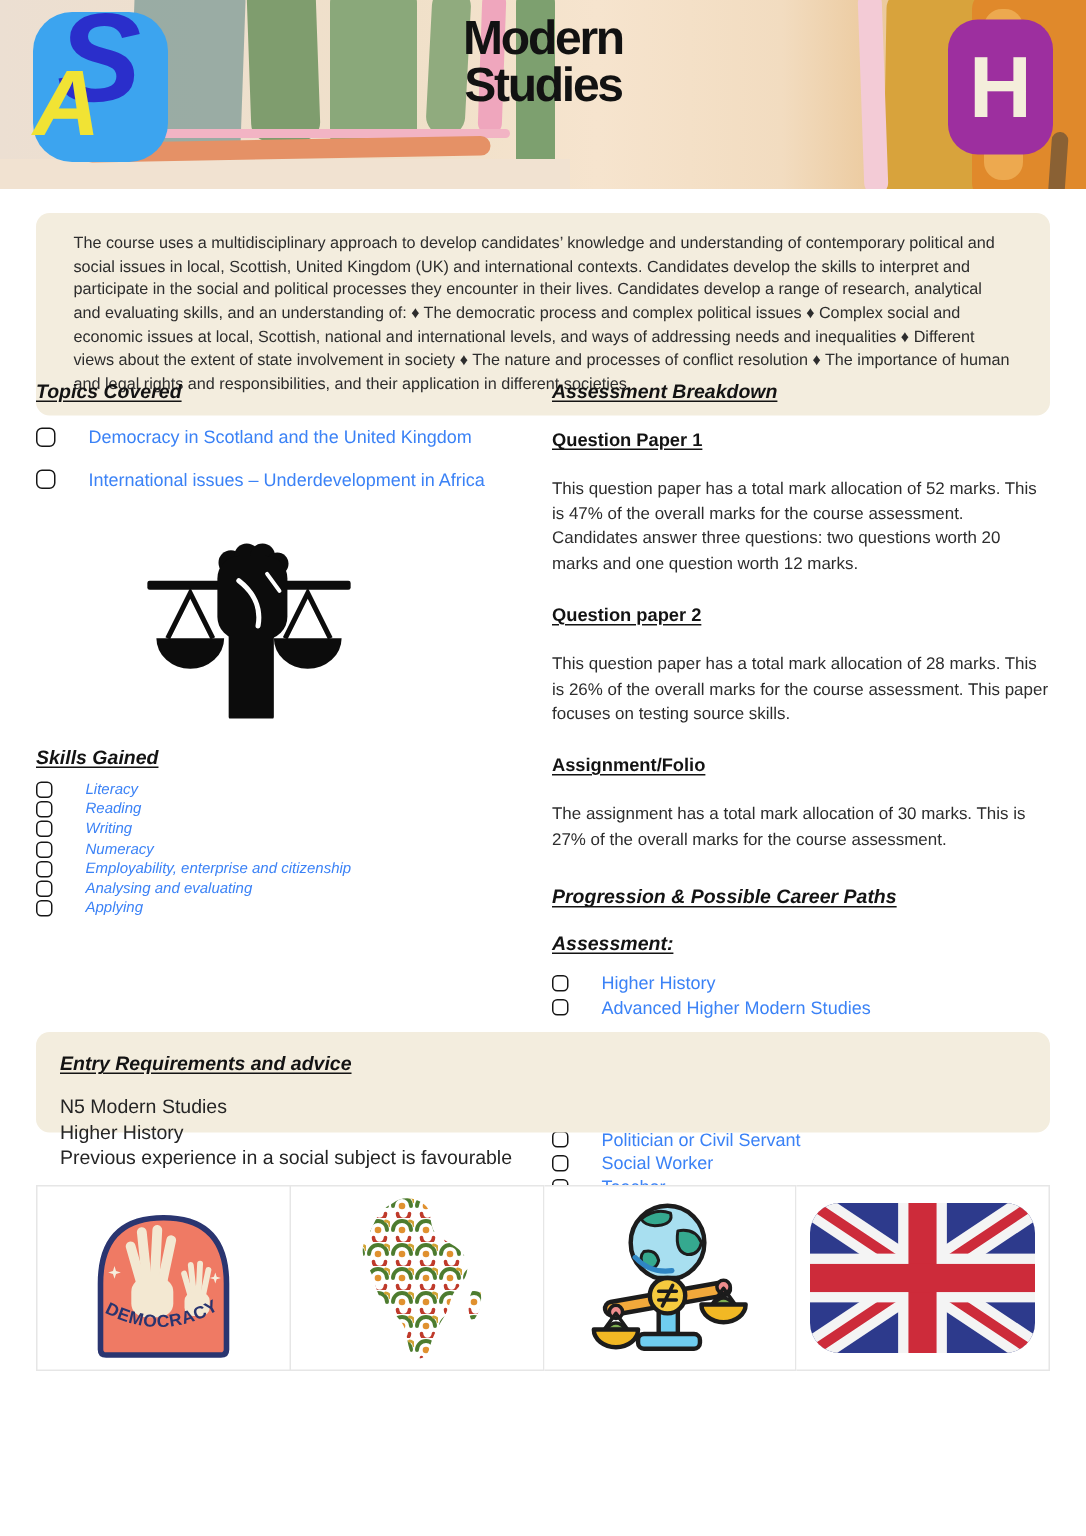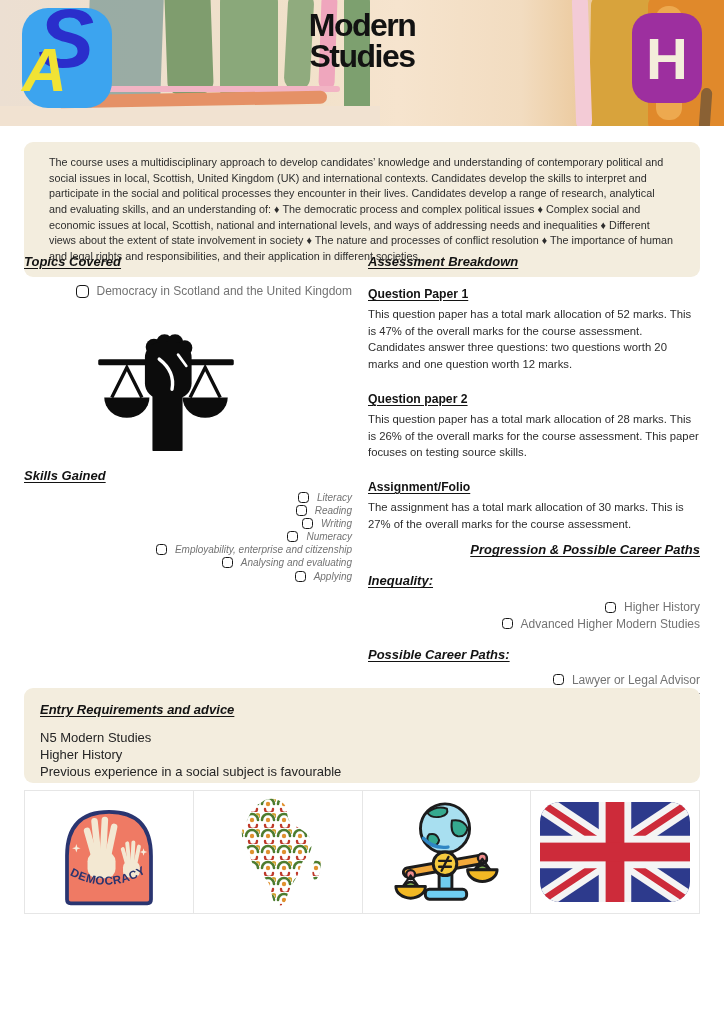--- a/index.html
+++ b/index.html
@@ -44,46 +44,46 @@
 
   
   .columns { position:absolute; left:24px; right:24px; top:252px; display:flex; gap:16px; }
   .col-left { width:328px; flex:none; }
   .col-right { flex:1; }
 
   .h-italic { font-size:13px; font-weight:800; font-style:italic; text-decoration:underline;
               text-underline-offset:2px; color:#131313; }
   .h-bold { font-size:12.2px; font-weight:800; text-decoration:underline; text-underline-offset:2px; color:#131313; }
 
-  .check-item { display:flex; align-items:center; gap:8px; font-size:12px; color:#737373;justify-content:flex-end; }
+  .check-item { display:flex; align-items:center; gap:22px; font-size:12px; color:#3b82f6; }
   .cb { flex:none; width:13px; height:13px; border:1.8px solid #161616; border-radius:4px; background:transparent; }
   .cb.small { width:11px; height:11px; border-width:1.7px; border-radius:3.5px; }
 
   .topics-list { margin-top:14px; }
   .topics-list .check-item { margin-bottom:14.5px; }
 
   .justice-icon { margin:10px 0 0 58px; width:168px; height:128px; }
 
   .skills-head { display:block; margin-top:13px; }
   .skills-list { margin-top:9px; }
   .skills-list .check-item { margin-bottom:2.2px; font-size:10px; font-style:italic; }
 
   .assess-section { margin-top:14px; }
-  .assess-body { margin-top:4px; font-size:11.3px; line-height:1.48; color:#2d2d2d; }
+  .assess-body { margin-top:16px; font-size:11.3px; line-height:1.48; color:#2d2d2d; }
   .gap-lg { margin-top:16px; }
 
-  .prog-head { display:block; margin-top:10px;text-align:right; }
+  .prog-head { display:block; margin-top:22px; }
   .sub-label { display:block; margin-top:16px; }
   .prog-list { margin-top:12px; }
   .prog-list .check-item { margin-bottom:2.5px; font-size:12px; }
   .career-list { margin-top:11px; }
   .career-list .check-item { margin-bottom:1.8px; font-size:12px; }
 
   
-  .entry-box { position:absolute; left:24px; right:24px; top:688px; height:95px; background:#f3edde;
+  .entry-box { position:absolute; left:24px; right:24px; top:688px; height:67px; background:#f3edde;
                border-radius:9px; padding:12px 16px; }
   .entry-lines { margin-top:12px; font-size:13px; line-height:1.3; color:#252525; }
 
   
   .gallery { position:absolute; left:24px; right:24px; top:790px; height:124px; display:flex; }
   .tile { flex:1; background:#ffffff; border:1px solid #e6e6e6; display:flex; align-items:center; justify-content:center; }
   .tile + .tile { border-left:none; }
   .tile svg { display:block; }
 </style>
 </head>
@@ -129,20 +129,24 @@
   <div class="columns">
 
     <div class="col-left">
       <span class="h-italic">Topics Covered</span>
 
       <div class="topics-list">
         <div class="check-item">
           <span class="cb"></span>
           <span>Democracy in Scotland and the United Kingdom</span>
         </div>
+        <div class="check-item">
+          <span class="cb"></span>
+          <span>International issues – Underdevelopment in Africa</span>
+        </div>
       </div>
 
       
       <svg class="justice-icon" viewBox="0 0 220 170">
         <g fill="#0c0c0c">
           <rect x="20" y="48" width="180" height="8" rx="2"></rect>
           <path d="M58,54 L36,98 L40,100 L58,64 L76,100 L80,98 Z"></path>
           <path d="M28,99 a30,27 0 0 0 60,0 Z"></path>
           <path d="M162,54 L140,98 L144,100 L162,64 L180,100 L184,98 Z"></path>
           <path d="M132,99 a30,27 0 0 0 60,0 Z"></path>
@@ -203,21 +207,21 @@
         <div class="assess-body">This question paper has a total mark allocation of 28 marks. This is 26% of the overall marks for the course assessment. This paper focuses on testing source skills.</div>
       </div>
 
       <div class="assess-section gap-lg">
         <span class="h-bold">Assignment/Folio</span>
         <div class="assess-body">The assignment has a total mark allocation of 30 marks. This is 27% of the overall marks for the course assessment.</div>
       </div>
 
       <span class="h-italic prog-head">Progression &amp; Possible Career Paths</span>
 
-      <span class="h-italic sub-label">Inequality:</span>
+      <span class="h-italic sub-label">Assessment:</span>
       <div class="prog-list">
         <div class="check-item">
           <span class="cb small"></span>
           <span>Higher History</span>
         </div>
         <div class="check-item">
           <span class="cb small"></span>
           <span>Advanced Higher Modern Studies</span>
         </div>
       </div>

